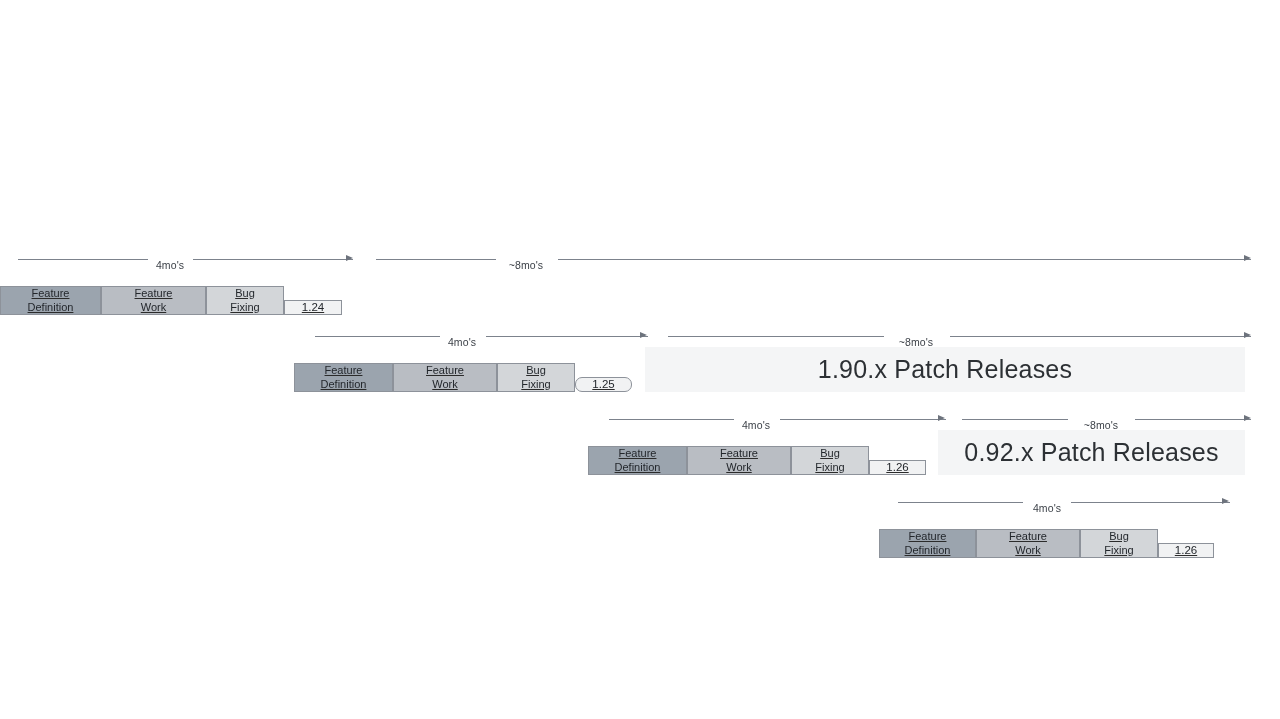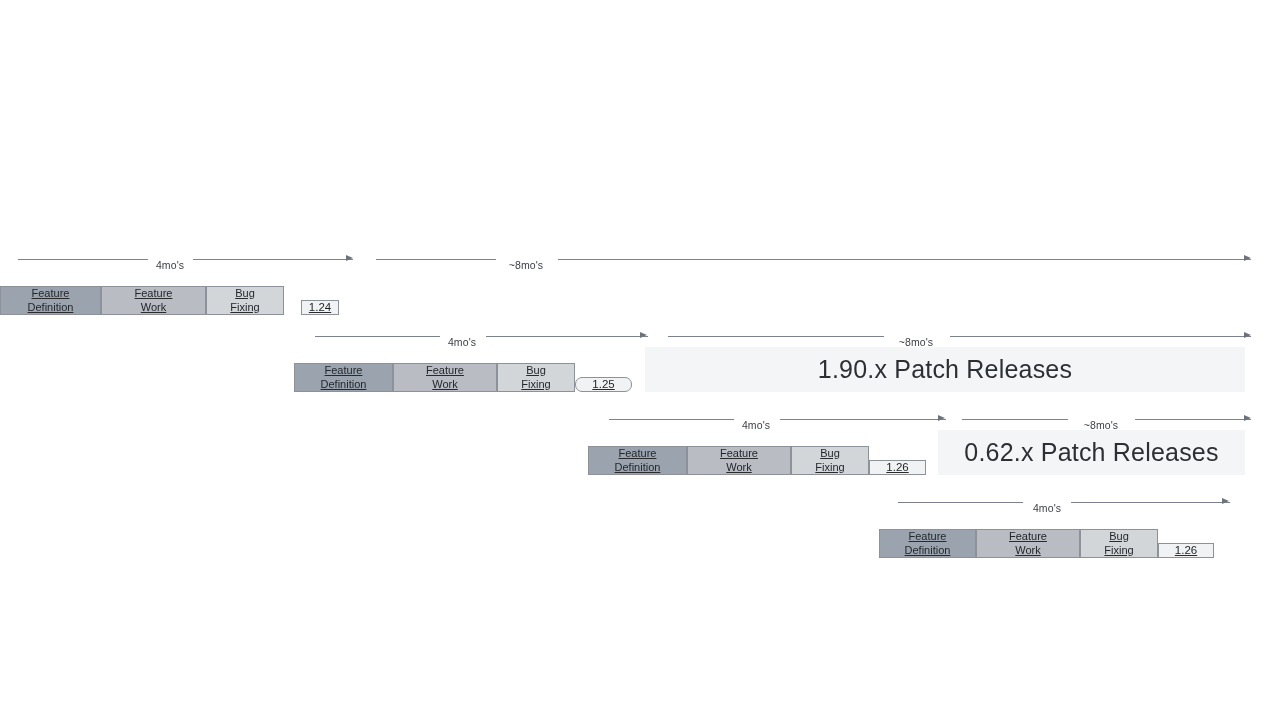--- a/index.html
+++ b/index.html
@@ -132,21 +132,21 @@
           <span class="ln">Definition</span>
         </div>
         <div class="phase p2" style="width: 105px;">
           <span class="ln">Feature</span>
           <span class="ln">Work</span>
         </div>
         <div class="phase p3" style="width: 78px;">
           <span class="ln">Bug</span>
           <span class="ln">Fixing</span>
         </div>
-        <div class="phase p4" style="width: 38px; margin-left: 17px;">
+        <div class="phase p4" style="width: 58px;">
           <span class="ln">1.24</span>
         </div>
       </div>
     </div>
     <div class="row" style="left: 0px; top: 325px; width: 1280px;">
       <div class="dimstrip">
         <div class="dimline" style="left: 297px; width: 125px;"></div>
         <div class="dimlabel" style="left: 444px;">4mo's</div>
         <div class="dimline" style="left: 468px; width: 162px;"></div>
         <div class="arrowhead" style="left: 622px;"></div>
@@ -181,21 +181,21 @@
         <div class="dimline" style="left: 591px; width: 125px;"></div>
         <div class="dimlabel" style="left: 738px;">4mo's</div>
         <div class="dimline" style="left: 762px; width: 166px;"></div>
         <div class="arrowhead" style="left: 920px;"></div>
         <div class="dimline" style="left: 944px; width: 106px;"></div>
         <div class="dimlabel" style="left: 1083px;">~8mo's</div>
         <div class="dimline" style="left: 1117px; width: 116px;"></div>
         <div class="arrowhead" style="left: 1226px;"></div>
       </div>
       <div class="band" style="left: 938px; width: 307px;">
-        <div class="band-label">0.62.x Patch Releases</div>
+        <div class="band-label">0.92.x Patch Releases</div>
       </div>
       <div class="phases" style="left: 588px;">
         <div class="phase p1" style="width: 99px;">
           <span class="ln">Feature</span>
           <span class="ln">Definition</span>
         </div>
         <div class="phase p2" style="width: 104px;">
           <span class="ln">Feature</span>
           <span class="ln">Work</span>
         </div>

